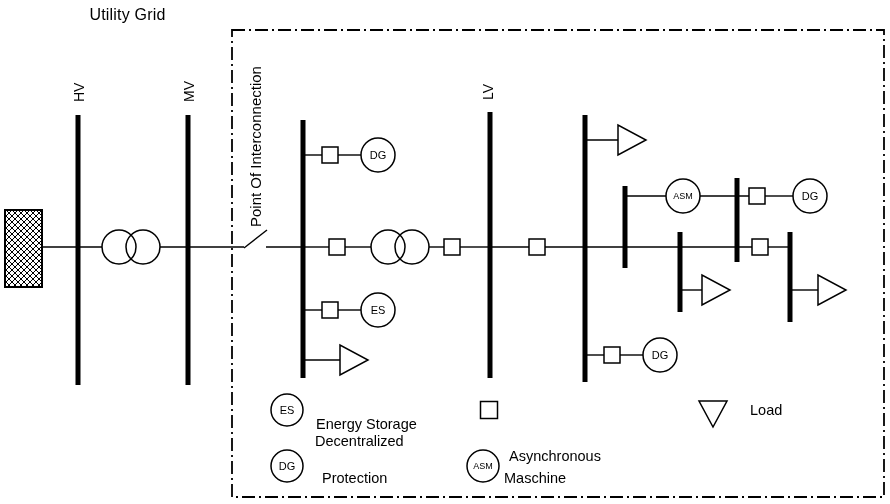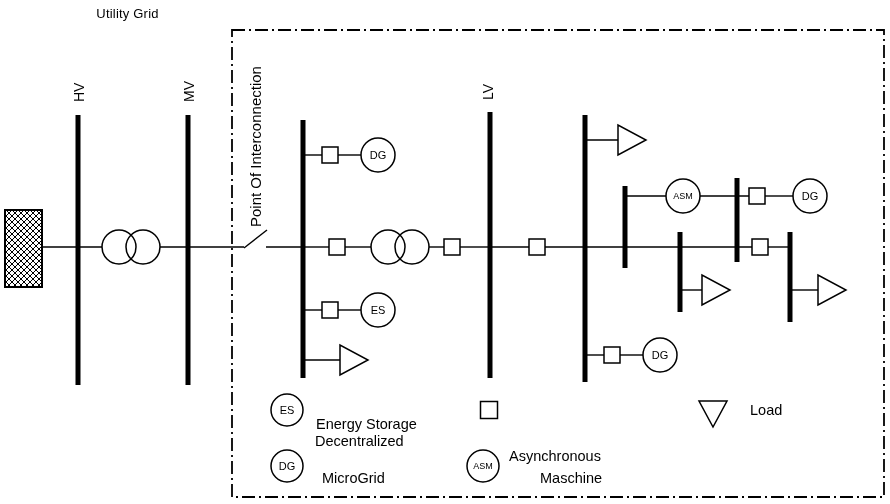--- a/index.html
+++ b/index.html
@@ -2,21 +2,21 @@
 <html><head>
 <meta charset="utf-8">
 <style>
   html,body{margin:0;padding:0;background:#fff;}
   .stage{
     position:relative;width:890px;height:504px;background:#ffffff;
     font-family:"Liberation Sans",sans-serif;color:#000;overflow:hidden;
     outline:1px solid #e6e6e6;
   }
   .stage svg{position:absolute;left:0;top:0;}
-  .title{position:absolute;font-size:13px;text-align:center;letter-spacing:0.2px;}
+  .title{position:absolute;font-size:16px;text-align:center;letter-spacing:0.2px;}
   .rot{
     position:absolute;transform-origin:0 0;transform:rotate(-90deg);
     font-size:14px;white-space:nowrap;
   }
   .rot.poi{font-size:15px;}
   .lg{position:absolute;font-size:14.5px;white-space:nowrap;}
 </style>
 </head>
 <body>
 
@@ -104,17 +104,17 @@
   <div class="title" style="left:60px;top:6px;width:135px">Utility Grid</div>
 
   <div class="rot" style="left:71px;top:102px">HV</div>
   <div class="rot" style="left:181px;top:102px">MV</div>
   <div class="rot" style="left:480px;top:100px">LV</div>
   <div class="rot poi" style="left:247px;top:227px">Point Of Interconnection</div>
 
   <div class="lg" style="left:316px;top:416px">Energy Storage</div>
   <div class="lg" style="left:750px;top:402px">Load</div>
   <div class="lg" style="left:315px;top:433px">Decentralized</div>
-  <div class="lg" style="left:322px;top:470px">MicroGrid</div>
+  <div class="lg" style="left:322px;top:470px">Protection</div>
   <div class="lg" style="left:509px;top:448px">Asynchronous</div>
-  <div class="lg" style="left:540px;top:470px">Maschine</div>
+  <div class="lg" style="left:504px;top:470px">Maschine</div>
 
 </div>
 
 </body></html>

